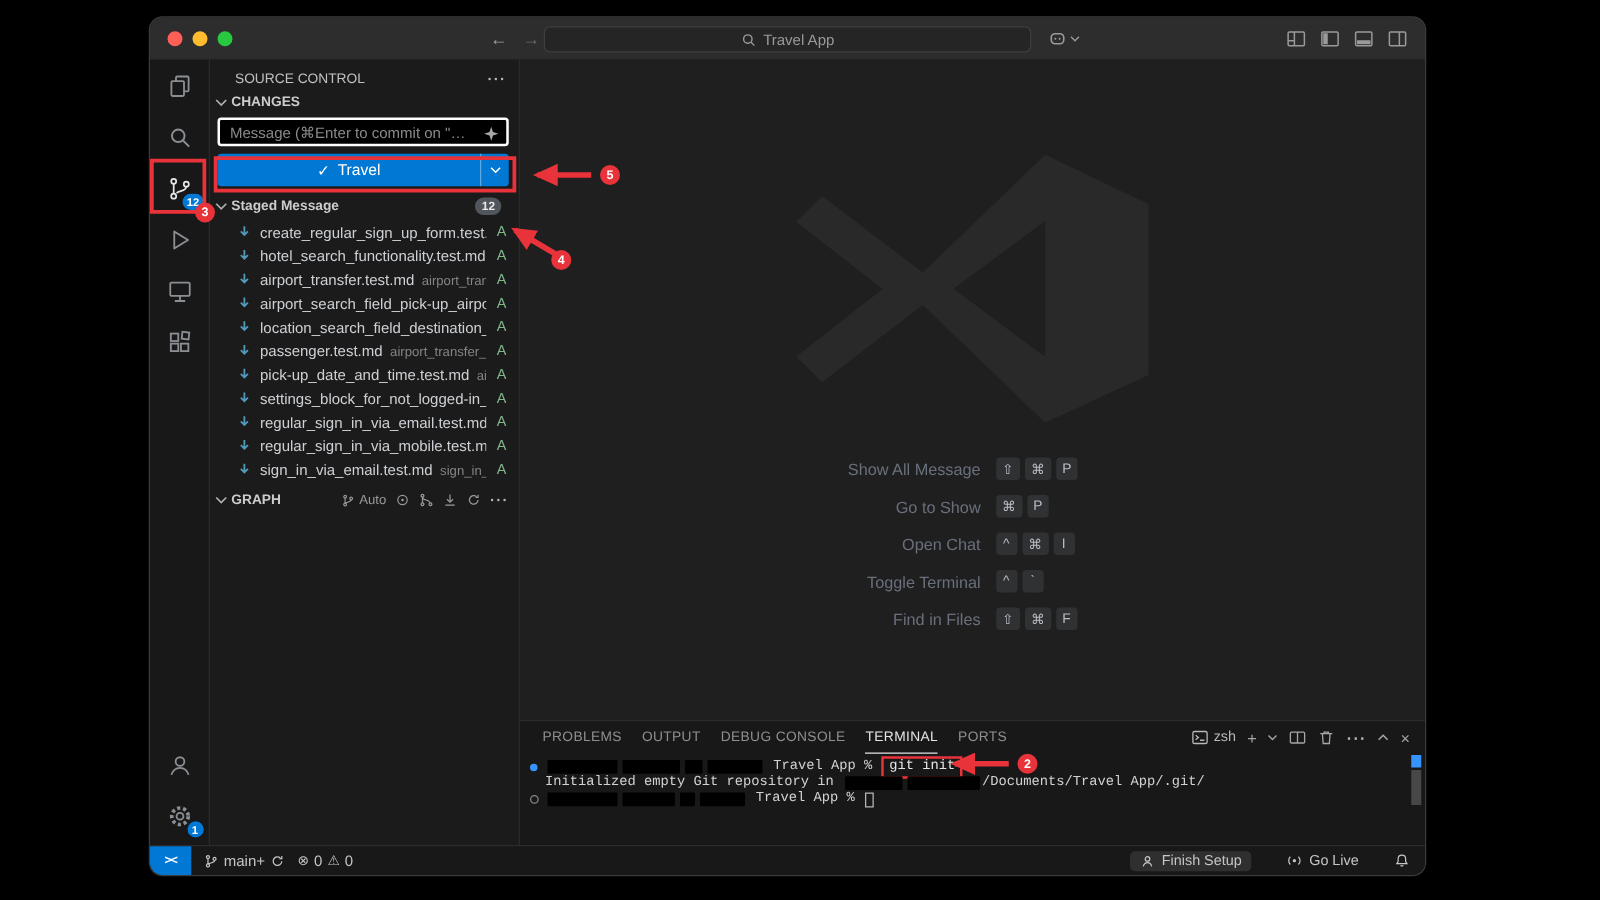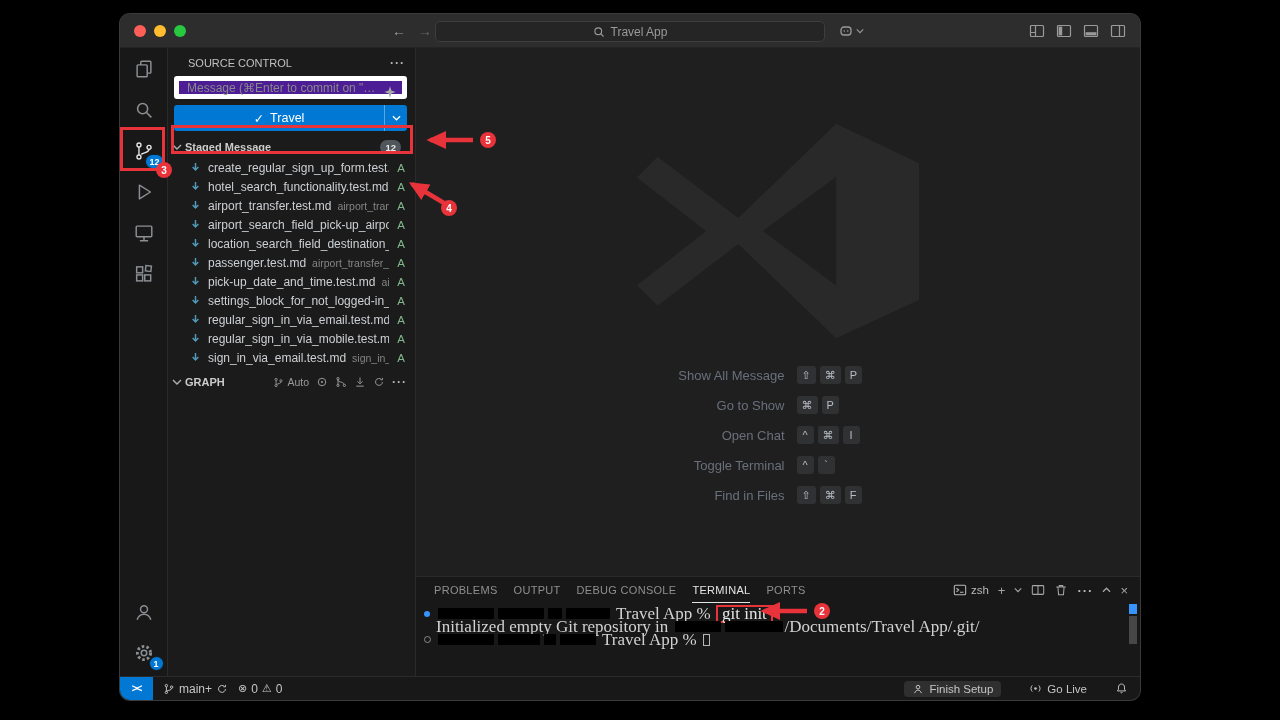--- a/index.html
+++ b/index.html
@@ -27,21 +27,21 @@
 .ab-item svg{width:22px;height:22px}
 .ab-badge{position:absolute;right:4px;bottom:2px;min-width:15px;height:15px;padding:0 3px;border-radius:9px;background:#0078d4;color:#fff;font-size:9px;font-weight:700;display:flex;align-items:center;justify-content:center;border:1px solid #181818}
 .ab-bottom{margin-top:auto;padding-bottom:3px;display:flex;flex-direction:column;align-items:center}
 
 .sidebar{width:248px;background:#1b1b1b;border-right:1px solid #2a2a2a;font-size:12px;color:#ccc;display:flex;flex-direction:column;overflow:hidden}
 .sb-title{display:flex;align-items:center;padding:9px 10px 3px 20px;font-size:11px;color:#c0c0c0}
 .sb-title .spacer{flex:1}
 .overflow-btn{color:#b8b8b8;font-weight:700;letter-spacing:1px;font-size:12px;line-height:10px}
 .sec-hdr{display:flex;align-items:center;gap:3px;padding:4px 8px 2px 4px;font-size:11px;font-weight:700;color:#ccc}
 .chev{flex:0 0 auto}
-.msg-input{margin:4px 8px 0 6px;height:23px;background:#4c1d95;border:5px solid #ffffff;border-radius:3px;display:flex;align-items:center;padding:0 22px 0 8px;position:relative}
+.msg-input{margin:4px 8px 0 6px;height:23px;background:#000000;border:2px solid #ffffff;border-radius:3px;display:flex;align-items:center;padding:0 22px 0 8px;position:relative}
 .msg-ph{color:#8a8a8a;font-size:12px;white-space:nowrap;overflow:hidden}
 .sparkle{position:absolute;right:5px;top:4px}
 .commit-btn{margin:6px 8px 0 6px;height:26px;background:#0078d4;border-radius:3px;color:#fff;display:flex;align-items:center;position:relative;font-size:12.5px;flex:0 0 auto}
 .commit-main{flex:1;display:flex;align-items:center;justify-content:center;gap:6px}
 .commit-drop{width:23px;height:100%;border-left:1px solid rgba(255,255,255,.35);display:flex;align-items:center;justify-content:center}
 .staged-hdr{margin-top:5px}
 .badge-pill{margin-left:auto;margin-right:6px;min-width:19px;height:14px;border-radius:8px;background:#51555c;color:#e8e8e8;font-size:9.5px;font-weight:700;display:flex;align-items:center;justify-content:center;padding:0 5px}
 .file-list{margin-top:2px}
 .file-row{height:19px;display:flex;align-items:center;padding:0 10px 0 21px}
 .ficon{width:13px;height:13px;margin-right:6px;flex:0 0 auto;display:flex}
@@ -64,21 +64,21 @@
 .sc-keys kbd{font-family:inherit;background:rgba(128,134,142,.18);border-radius:3px;min-width:17px;height:18px;padding:0 5px;display:inline-flex;align-items:center;justify-content:center;color:#b8bcc4;font-size:11px}
 
 .panel{height:100px;background:#181818;border-top:1px solid #2a2a2a;display:flex;flex-direction:column;position:relative;flex:0 0 auto}
 .panel-hdr{height:26px;display:flex;align-items:center;padding:0 12px 0 18px;flex:0 0 auto}
 .ptabs{display:flex;gap:16px}
 .ptab{font-size:11px;letter-spacing:.3px;color:#8f8f8f;height:26px;display:flex;align-items:center;border-bottom:1px solid transparent}
 .ptab.active{color:#e4e4e4;border-bottom-color:#e4e4e4}
 .panel-actions{margin-left:auto;display:flex;align-items:center;gap:9px;color:#a6a6a6}
 .pa-zsh{display:flex;align-items:center;gap:4px;font-size:11.5px;color:#b8b8b8}
 .pa-btn{display:flex;align-items:center;font-size:13px;line-height:1}
-.term{flex:1;padding:4px 0 0 8px;font-family:Liberation Serif, serif;font-size:17px;line-height:13px;color:#d2d2d2;position:relative}
+.term{flex:1;padding:4px 0 0 8px;font-family:Liberation Mono, monospace;font-size:11px;line-height:13px;color:#d2d2d2;position:relative}
 .tline{white-space:pre;height:13px;display:flex;align-items:center}
 .tgutter{display:inline-flex;width:12px;flex:0 0 auto;align-items:center}
 .tgutter.filled::before{content:'';width:6px;height:6px;border-radius:50%;background:#3794ff}
 .tgutter.hollow::before{content:'';width:5px;height:5px;border-radius:50%;border:1px solid #8a8a8a}
 .redacted{display:inline-block;height:11px;background:#000;margin:0 2px;border-radius:1px;flex:0 0 auto}
 .tboxed{display:inline-flex;align-items:center;height:18px;padding:0 4px;border:2px solid #e8333b;margin-left:1px;color:#e6e6e6}
 .tcursor{display:inline-block;width:7px;height:12px;border:1px solid #b6b6b6;margin-left:2px}
 .term-scroll-a{position:absolute;right:3px;top:1px;width:8px;height:10px;background:#3794ff}
 .term-scroll-b{position:absolute;right:3px;top:13px;width:8px;height:28px;background:#474747}
 
@@ -207,20 +207,26 @@
         </div>
       </div>
 
       <div class="sidebar">
         <div class="sb-title">
           <span>SOURCE CONTROL</span>
           <span class="spacer"></span>
           <span class="overflow-btn">···</span>
         </div>
 
+        <div class="sec-hdr">
+          <svg class="chev" width="10" height="8" viewBox="0 0 10 8" fill="none" stroke="#b0b0b0" stroke-width="1.4">
+              <path d="M1 2l4 4 4-4"></path>
+            </svg>
+          <span>CHANGES</span>
+        </div>
 
         <div class="msg-input">
           <span class="msg-ph">Message (⌘Enter to commit on "…</span>
           <svg class="sparkle" width="14" height="14" viewBox="0 0 16 16">
               <path d="M8 1.5l1.6 4.9L14.5 8l-4.9 1.6L8 14.5 6.4 9.6 1.5 8l4.9-1.6z" fill="#a8a8a8"></path>
             </svg>
         </div>
 
         <div class="commit-btn">
           <span class="commit-main">

